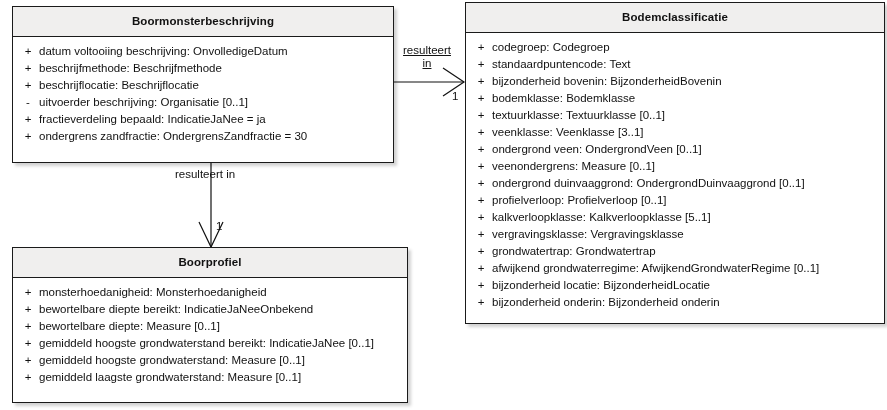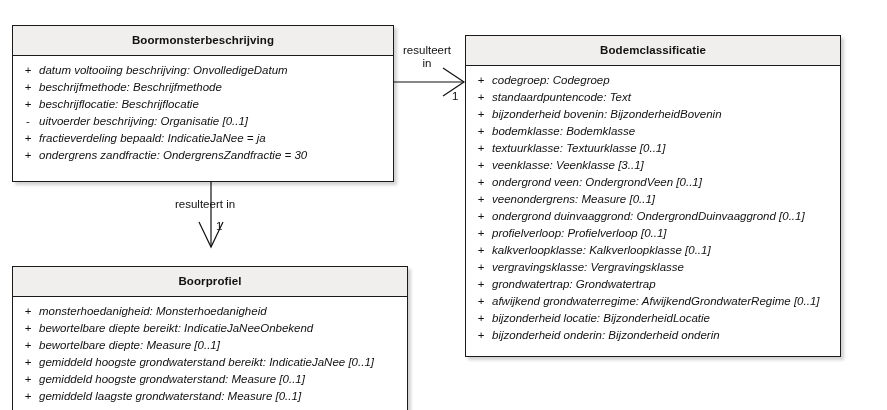--- a/index.html
+++ b/index.html
@@ -19,21 +19,20 @@
     left: 0; top: 0;
     width: 887px;
     height: 410px;
   }
   .uml-class {
     position: absolute;
     box-sizing: border-box;
     border: 1px solid #1a1a1a;
     background: #ffffff;
     box-shadow: 3px 3px 3px rgba(0,0,0,0.18);
-    margin-top: 19px;
   }
   .uml-header {
     box-sizing: border-box;
     background: #f0efee;
     border-bottom: 1px solid #1a1a1a;
     text-align: center;
     font-weight: bold;
     font-size: 11.5px;
     color: #111111;
     line-height: 1;
@@ -56,21 +55,20 @@
   }
   .attr-vis {
     width: 22px;
     flex: 0 0 22px;
     text-align: center;
     margin-left: 4px;
     color: #111111;
   }
   .attr-text {
     flex: 1 1 auto;
-    font-style: italic;
   }
 
   
   #connectors {
     position: absolute;
     left: 0; top: 0;
     width: 887px;
     height: 410px;
     pointer-events: none;
   }
@@ -80,21 +78,21 @@
     color: #111111;
     white-space: nowrap;
     line-height: 13px;
   }
   .conn-mult {
     position: absolute;
     font-size: 11.5px;
     color: #111111;
     line-height: 12px;
   }
-  .center-text { text-align: center; }
+  .center-text { text-align: center; text-decoration: underline; }
 </style>
 </head>
 <body>
 
 <div id="diagram">
 
   <svg id="connectors" viewBox="0 0 887 410" width="887" height="410">
 
     <line x1="393" y1="82" x2="464" y2="82" stroke="#111111" stroke-width="1.2"></line>
     <polyline points="443,68 464,82 443,96" fill="none" stroke="#111111" stroke-width="1.2"></polyline>
@@ -102,21 +100,21 @@
     <line x1="211" y1="163" x2="211" y2="247" stroke="#111111" stroke-width="1.2"></line>
     <polyline points="199,222 211,247 223,222" fill="none" stroke="#111111" stroke-width="1.2"></polyline>
   </svg>
 
   <div class="conn-label center-text" style="left:399px; top:44px; width:56px;">
     <div>resulteert</div>
     <div>in</div>
   </div>
   <div class="conn-mult" style="left:452px; top:90px;">1</div>
 
-  <div class="conn-label" style="left:151px; top:198px;padding-left:24px;">
+  <div class="conn-label" style="left:151px; top:168px;padding-left:24px;">
     <span>resulteert in</span>
   </div>
   <div class="conn-mult" style="left:216px; top:220px;">1</div>
 
   <div class="uml-class" style="left:12px; top:6px; width:382px; height:157px;">
     <div class="uml-header">Boormonsterbeschrijving</div>
     <div class="uml-attrs">
       <div class="uml-attr">
         <span class="attr-vis">+</span>
         <span class="attr-text">datum voltooiing beschrijving: OnvolledigeDatum</span>
@@ -137,21 +135,21 @@
         <span class="attr-vis">+</span>
         <span class="attr-text">fractieverdeling bepaald: IndicatieJaNee = ja</span>
       </div>
       <div class="uml-attr">
         <span class="attr-vis">+</span>
         <span class="attr-text">ondergrens zandfractie: OndergrensZandfractie = 30</span>
       </div>
     </div>
   </div>
 
-  <div class="uml-class" style="left:465px; top:16px; width:376px; height:322px;">
+  <div class="uml-class" style="left:465px; top:2px; width:420px; height:322px;">
     <div class="uml-header">Bodemclassificatie</div>
     <div class="uml-attrs">
       <div class="uml-attr">
         <span class="attr-vis">+</span>
         <span class="attr-text">codegroep: Codegroep</span>
       </div>
       <div class="uml-attr">
         <span class="attr-vis">+</span>
         <span class="attr-text">standaardpuntencode: Text</span>
       </div>
@@ -182,21 +180,21 @@
       <div class="uml-attr">
         <span class="attr-vis">+</span>
         <span class="attr-text">ondergrond duinvaaggrond: OndergrondDuinvaaggrond [0..1]</span>
       </div>
       <div class="uml-attr">
         <span class="attr-vis">+</span>
         <span class="attr-text">profielverloop: Profielverloop [0..1]</span>
       </div>
       <div class="uml-attr">
         <span class="attr-vis">+</span>
-        <span class="attr-text">kalkverloopklasse: Kalkverloopklasse [0..1]</span>
+        <span class="attr-text">kalkverloopklasse: Kalkverloopklasse [5..1]</span>
       </div>
       <div class="uml-attr">
         <span class="attr-vis">+</span>
         <span class="attr-text">vergravingsklasse: Vergravingsklasse</span>
       </div>
       <div class="uml-attr">
         <span class="attr-vis">+</span>
         <span class="attr-text">grondwatertrap: Grondwatertrap</span>
       </div>
       <div class="uml-attr">

